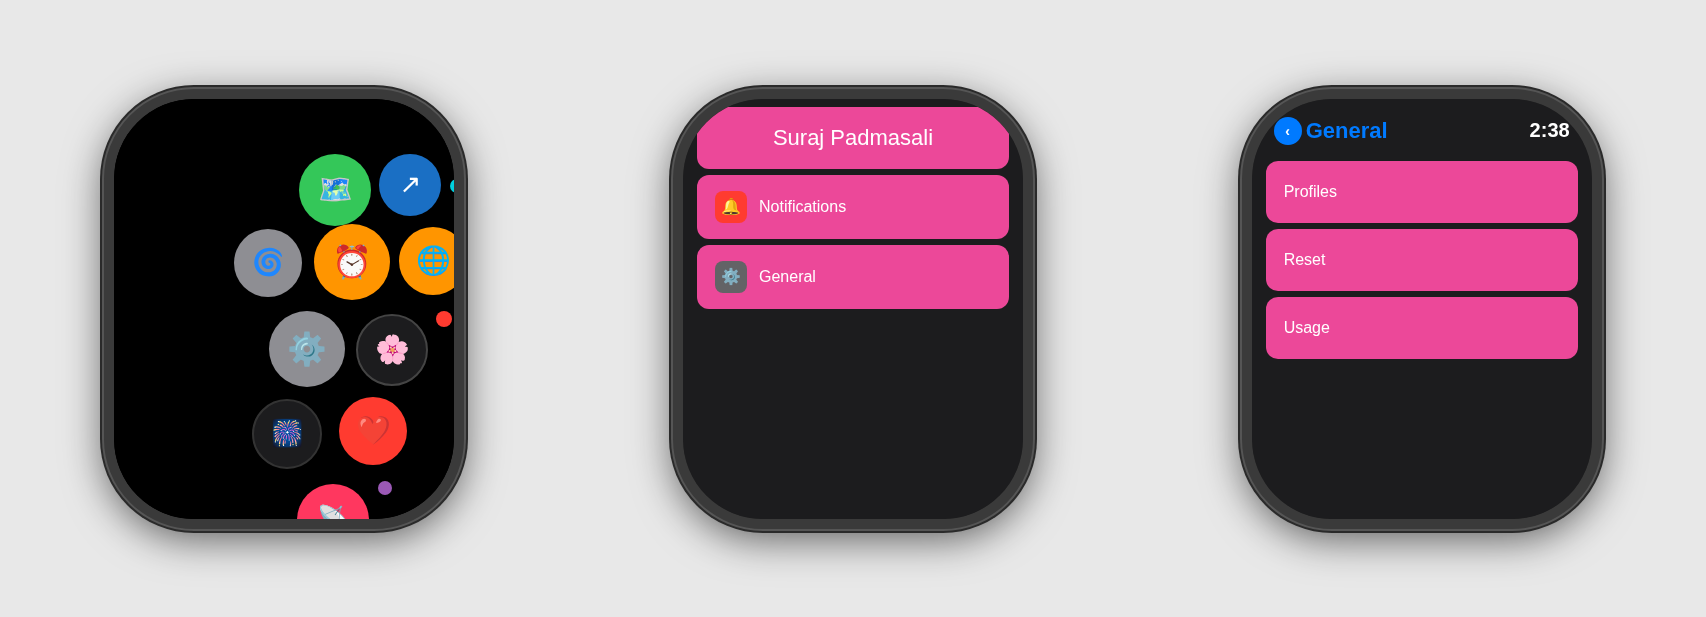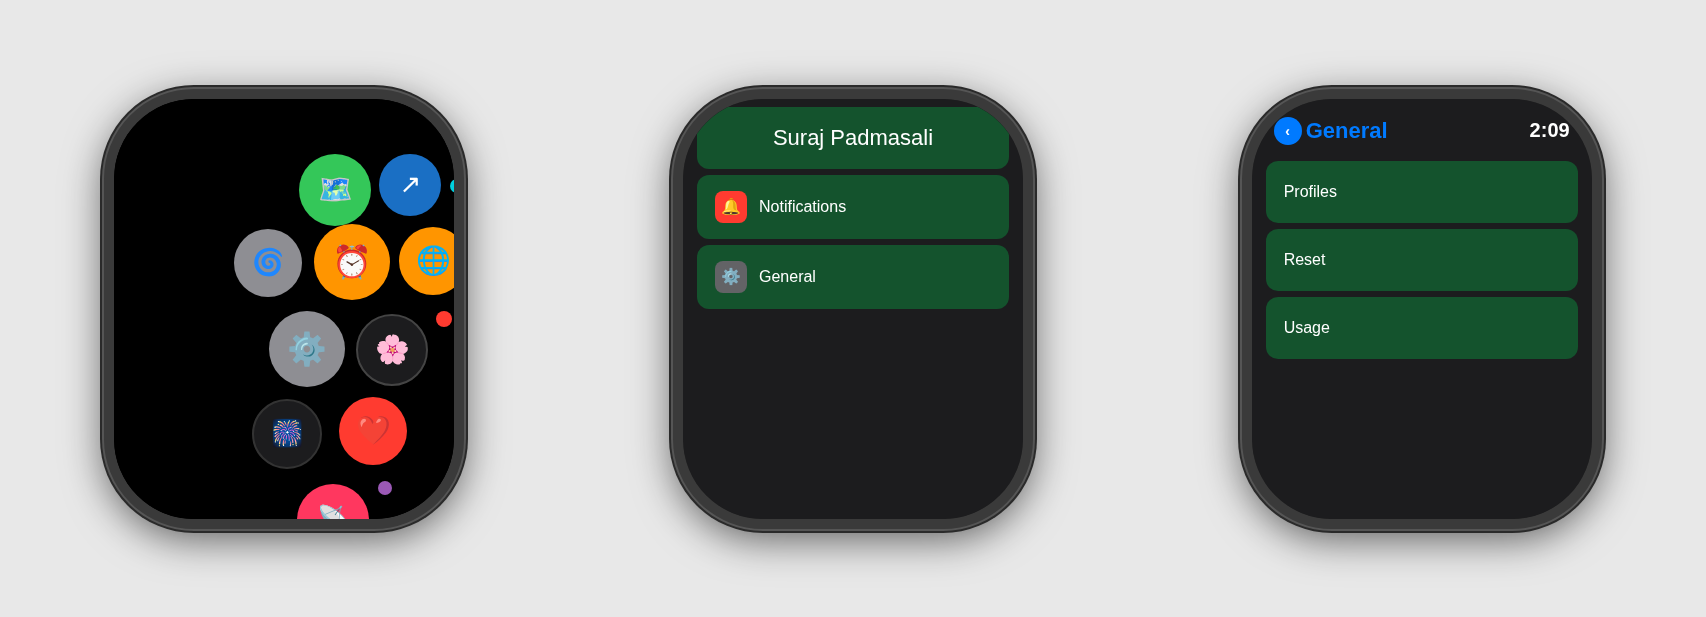--- a/index.html
+++ b/index.html
@@ -145,21 +145,21 @@
     .watch-list {
       display: flex;
       flex-direction: column;
       gap: 6px;
       padding: 8px 14px;
       flex: 1;
       overflow: hidden;
     }
 
     .watch-list-item {
-      background: #14532d;
+      background: #ec4899;
       border-radius: 12px;
       display: flex;
       align-items: center;
       padding: 16px 18px;
       gap: 12px;
       min-height: 62px;
     }
 
     .watch-list-item .item-label {
       color: #fff;
@@ -307,21 +307,21 @@
   <div class="watch-body">
     <div class="watch-crown-top"></div>
     <div class="watch-crown-bottom"></div>
     <div class="watch-screen">
       <div class="watch-ui">
         <div class="watch-header">
           <div class="title-with-back">
             <div class="back-chevron">‹</div>
             <span>General</span>
           </div>
-          <span class="time">2:09</span>
+          <span class="time">2:38</span>
         </div>
         <div class="watch-list">
           <div class="watch-list-item">
             <span class="item-label">Profiles</span>
           </div>
           <div class="watch-list-item">
             <span class="item-label">Reset</span>
           </div>
           <div class="watch-list-item">
             <span class="item-label">Usage</span>

